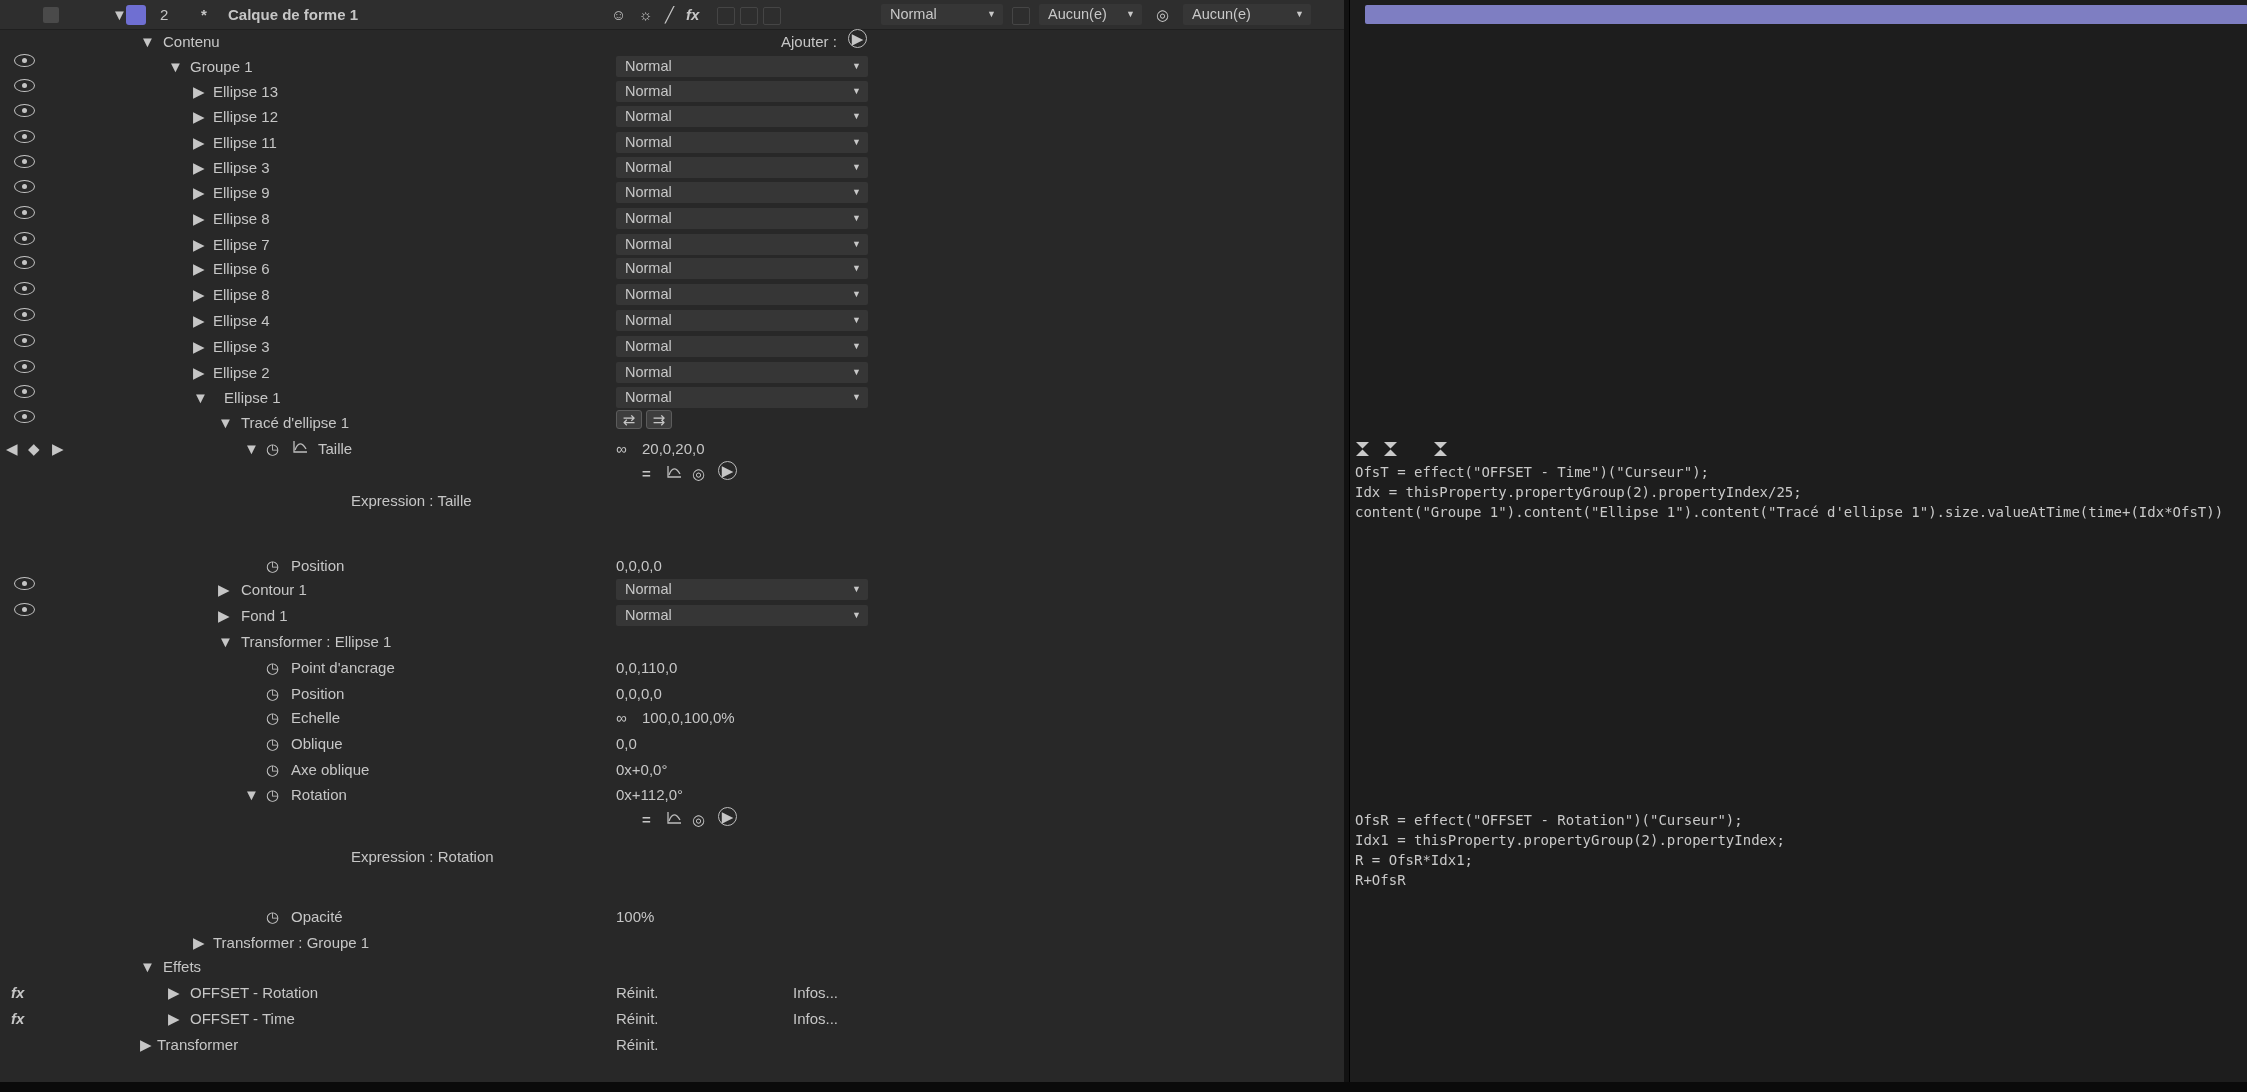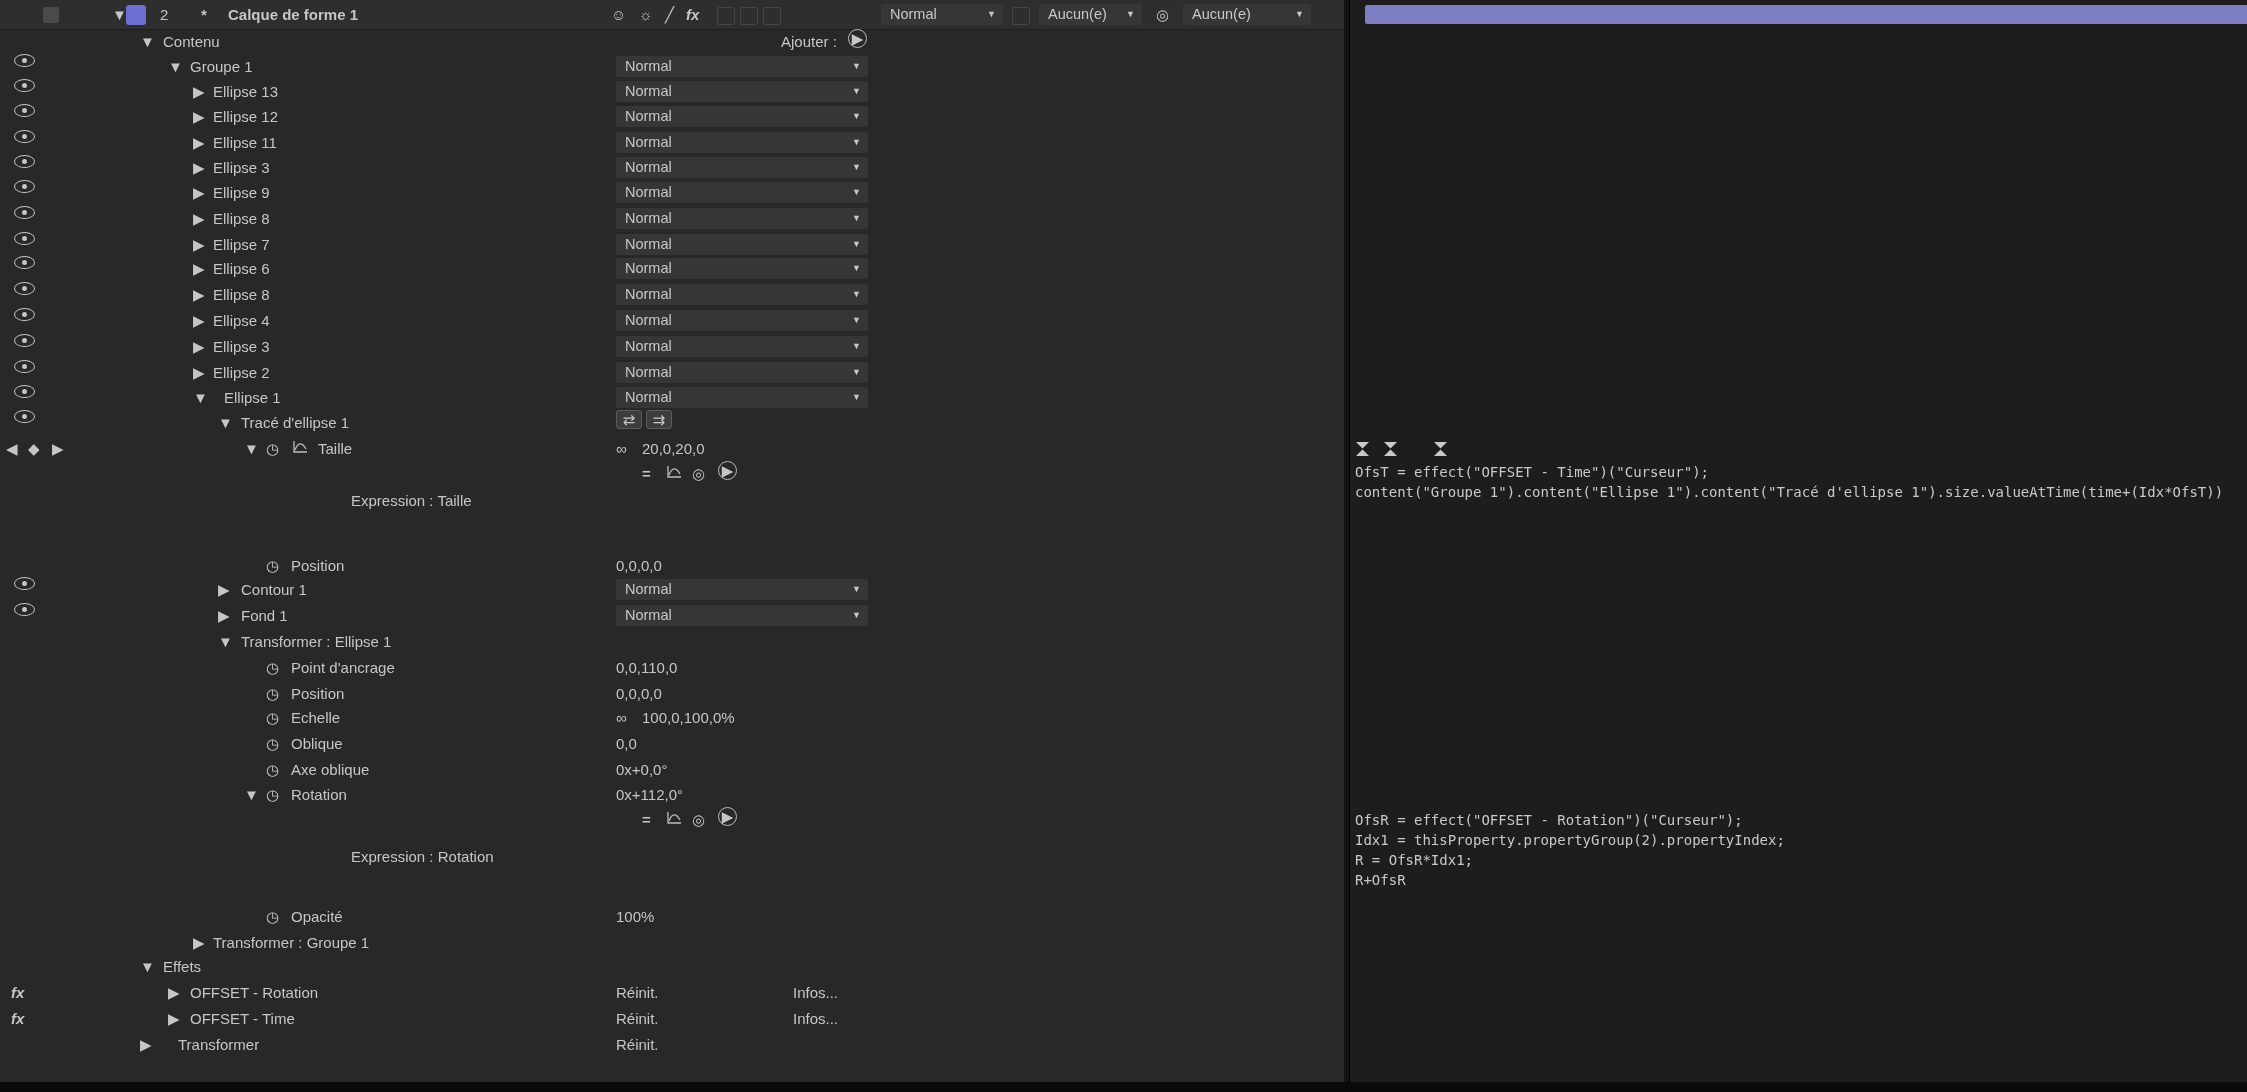--- a/index.html
+++ b/index.html
@@ -386,31 +386,31 @@
         </div>
         <div class="prow" style="top: 1006px;">
           <span class="fxb" style="left: 11px;">fx</span>
           <span class="twirl" style="left: 168px;">▶</span>
           <span class="lbl" style="left: 190px;">OFFSET - Time</span>
           <span class="val blue" style="left: 616px;">Réinit.</span>
           <span class="val blue" style="left: 793px;">Infos...</span>
         </div>
         <div class="prow" style="top: 1032px;">
           <span class="twirl" style="left: 140px;">▶</span>
-          <span class="lbl" style="left: 178px;">Transformer</span>
+          <span class="lbl" style="left: 157px;">Transformer</span>
           <span class="val blue" style="left: 616px;">Réinit.</span>
         </div>
       </div>
   </div>
 
   <div id="gutter"></div>
 
   <div id="timeline">
     <div id="time-bar" style="background: rgb(126, 126, 194); left: 15px; width: 883px;"></div>
-    <div id="expr-size" class="expr" style="top: 462px;"><div>OfsT = effect("OFFSET - Time")("Curseur");</div><div>content("Groupe 1").content("Ellipse 1").content("Tracé d'ellipse 1").size.valueAtTime(time+(Idx*OfsT))</div></div>
+    <div id="expr-size" class="expr" style="top: 462px;"><div>OfsT = effect("OFFSET - Time")("Curseur");</div><div>Idx = thisProperty.propertyGroup(2).propertyIndex/25;</div><div>content("Groupe 1").content("Ellipse 1").content("Tracé d'ellipse 1").size.valueAtTime(time+(Idx*OfsT))</div></div>
     <div id="expr-rot" class="expr" style="top: 810px;"><div>OfsR = effect("OFFSET - Rotation")("Curseur");</div><div>Idx1 = thisProperty.propertyGroup(2).propertyIndex;</div><div>R = OfsR*Idx1;</div><div>R+OfsR</div></div>
     <div id="kf-icons">
         <span class="kf" style="left: 5px; top: 441px;"><svg width="15" height="16" viewBox="0 0 15 16">
             <path d="M1 1 H14 L7.5 7.5 Z" fill="#c9c9c9"></path>
             <path d="M1 15 H14 L7.5 8.5 Z" fill="#c9c9c9"></path>
           </svg></span>
         <span class="kf" style="left: 33px; top: 441px;"><svg width="15" height="16" viewBox="0 0 15 16">
             <path d="M1 1 H14 L7.5 7.5 Z" fill="#c9c9c9"></path>
             <path d="M1 15 H14 L7.5 8.5 Z" fill="#c9c9c9"></path>
           </svg></span>

